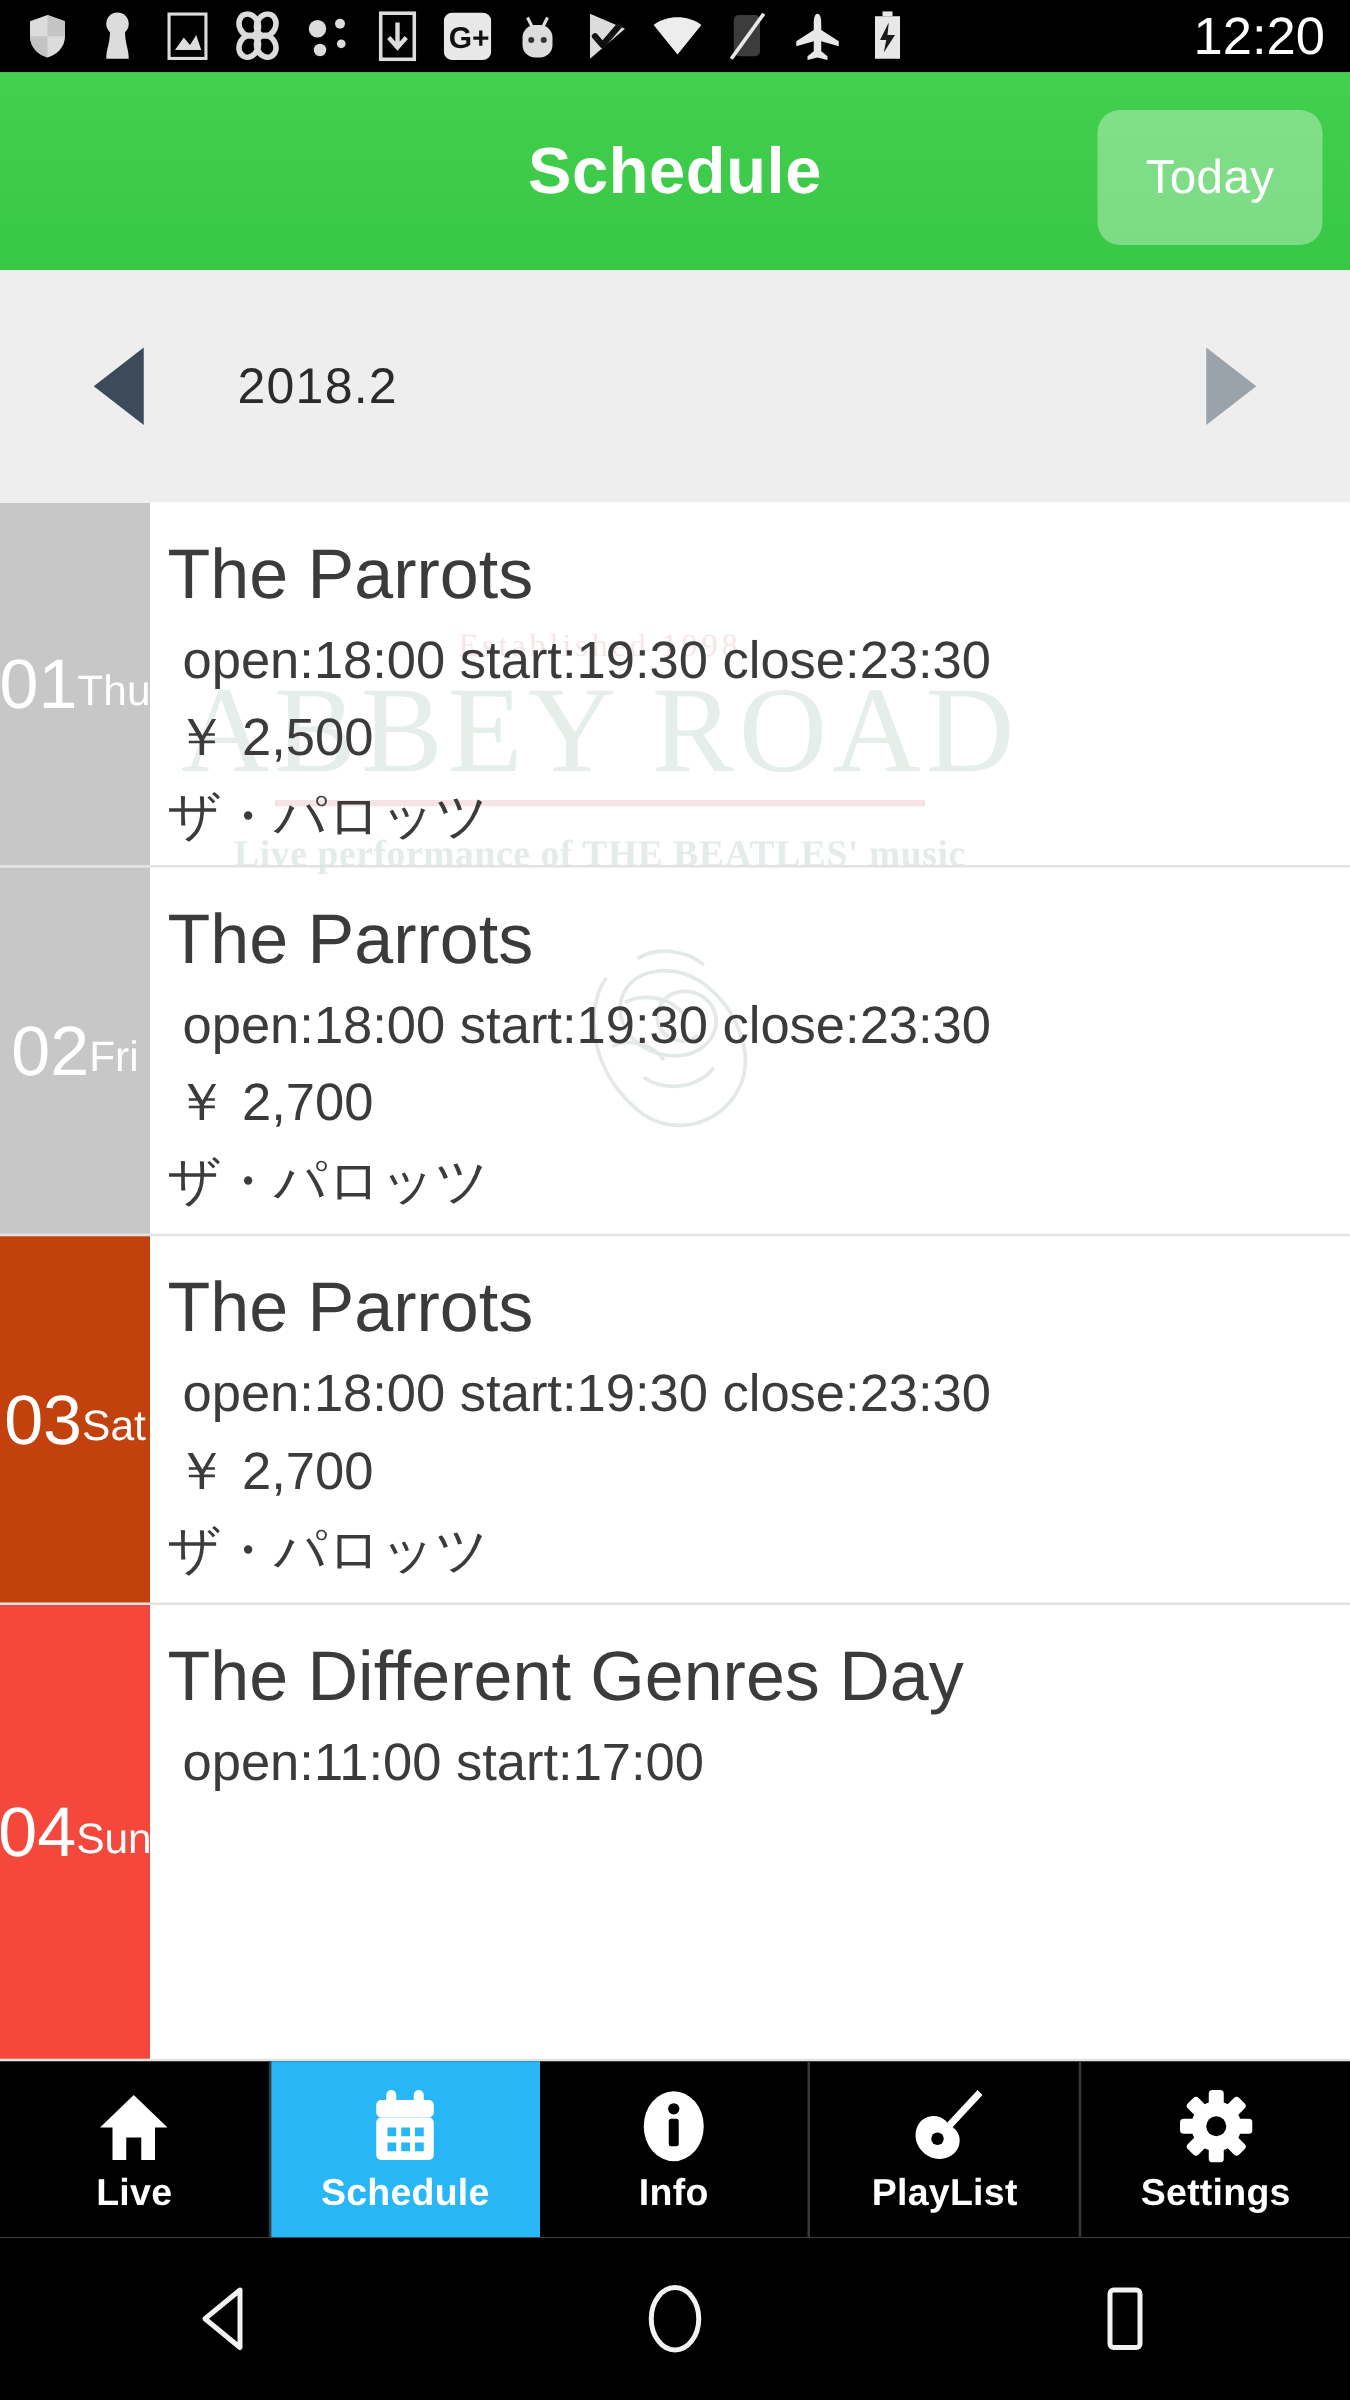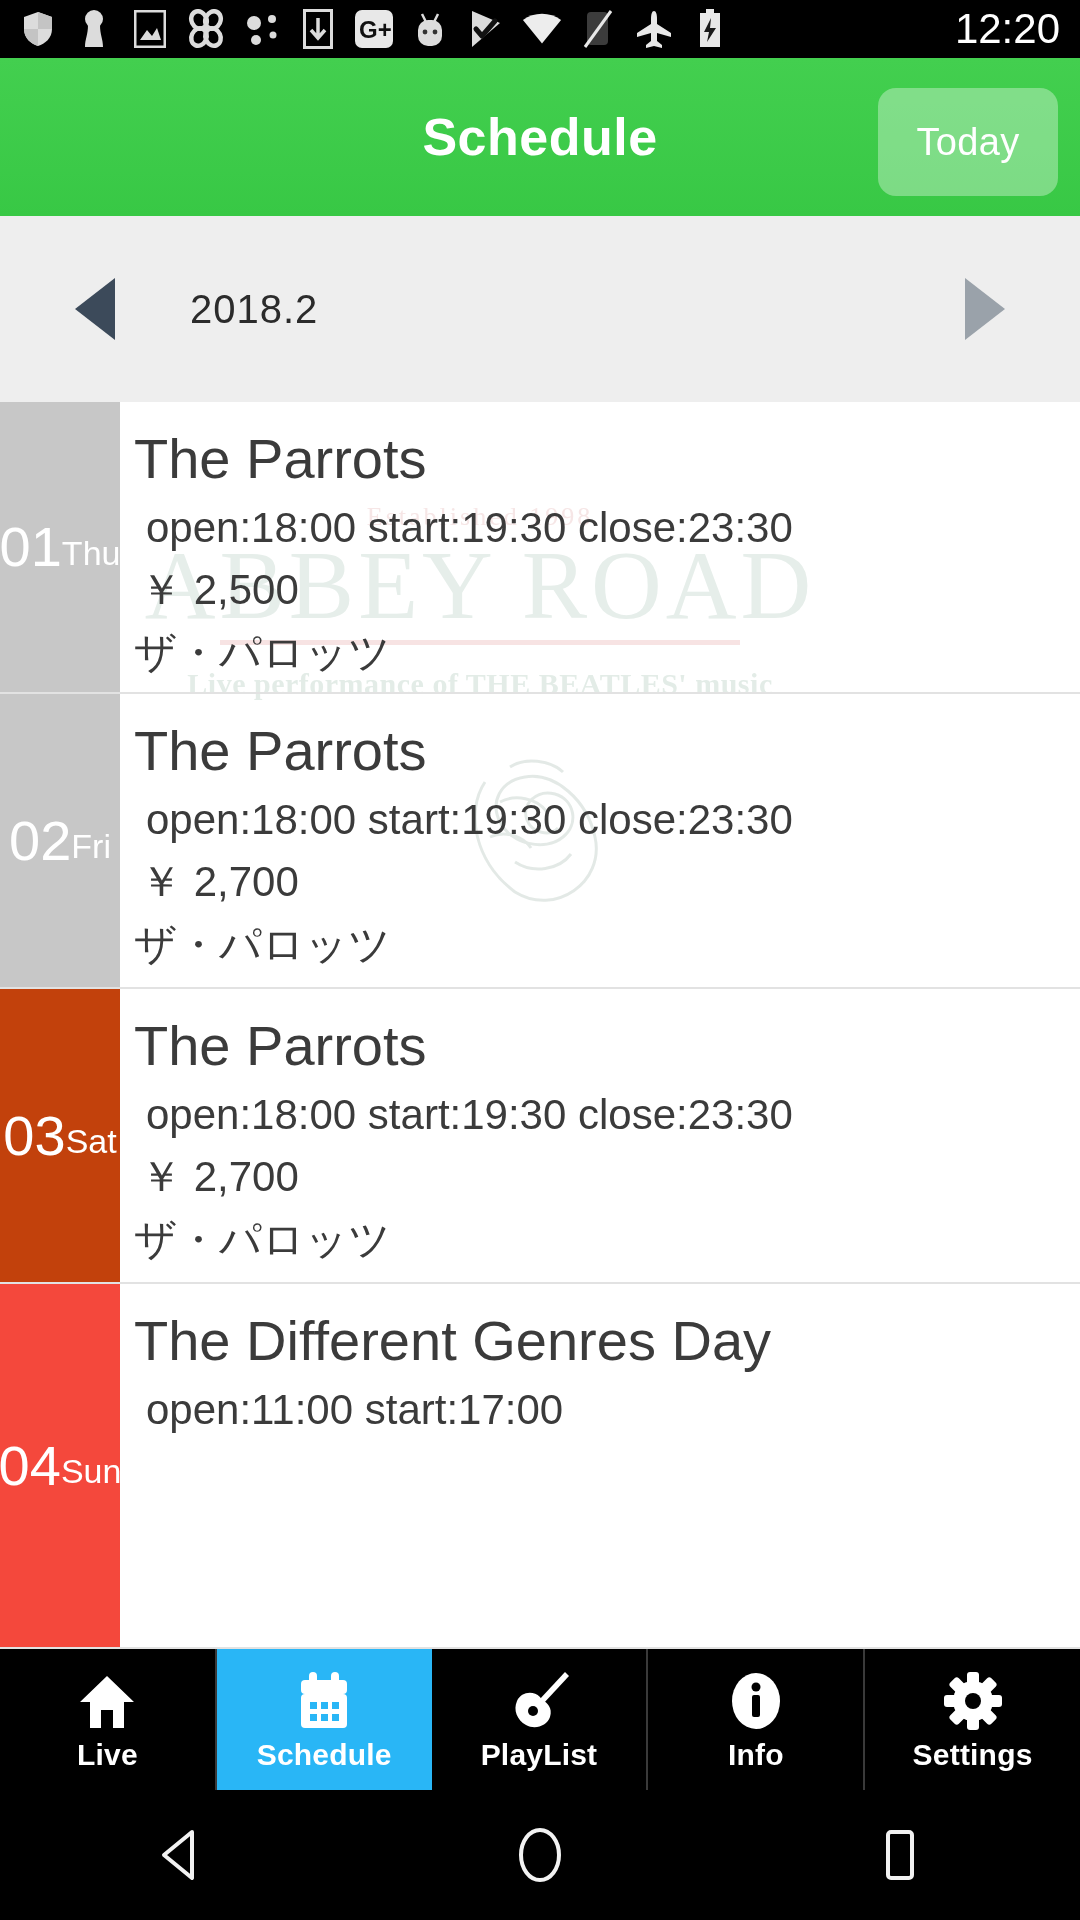--- a/index.html
+++ b/index.html
@@ -533,38 +533,38 @@
               <rect x="24" y="42" width="7" height="7"></rect>
               <rect x="35" y="42" width="7" height="7"></rect>
           </g>
         </svg>
       </span>
       <span class="tab-label">Schedule</span>
     </div>
 
     <div class="tab">
       <span class="tab-ico">
+        <svg width="54" height="58" viewBox="0 0 54 58">
+            <ellipse cx="27" cy="29" rx="24" ry="28" fill="#ffffff"></ellipse>
+            <circle cx="27" cy="15" r="4.5" fill="#000000"></circle>
+            <rect x="23" y="23" width="8" height="22" rx="2" fill="#000000"></rect>
+          </svg>
+      </span>
+      <span class="tab-label">Info</span>
+    </div>
+
+    <div class="tab">
+      <span class="tab-ico">
         <svg width="60" height="58" viewBox="0 0 60 58">
           <path d="M56 0 L60 4 L34 32 L30 28 Z" fill="#ffffff"></path>
           <path d="M31 25 C24 18 12 20 8 29 C4 38 8 48 17 53 C26 58 38 54 41 45 C44 36 38 30 33 28 Z" fill="#ffffff"></path>
           <circle cx="24" cy="39" r="5" fill="#000000"></circle>
         </svg>
       </span>
       <span class="tab-label">PlayList</span>
-    </div>
-
-    <div class="tab">
-      <span class="tab-ico">
-        <svg width="54" height="58" viewBox="0 0 54 58">
-            <ellipse cx="27" cy="29" rx="24" ry="28" fill="#ffffff"></ellipse>
-            <circle cx="27" cy="15" r="4.5" fill="#000000"></circle>
-            <rect x="23" y="23" width="8" height="22" rx="2" fill="#000000"></rect>
-          </svg>
-      </span>
-      <span class="tab-label">Info</span>
     </div>
 
     <div class="tab">
       <span class="tab-ico">
         <svg width="58" height="58" viewBox="0 0 58 58">
           <g fill="#ffffff">
             <rect x="23" y="0" width="12" height="58" rx="3"></rect>
             <rect x="23" y="0" width="12" height="58" rx="3" transform="rotate(45 29 29)"></rect>
             <rect x="23" y="0" width="12" height="58" rx="3" transform="rotate(90 29 29)"></rect>
             <rect x="23" y="0" width="12" height="58" rx="3" transform="rotate(135 29 29)"></rect>

